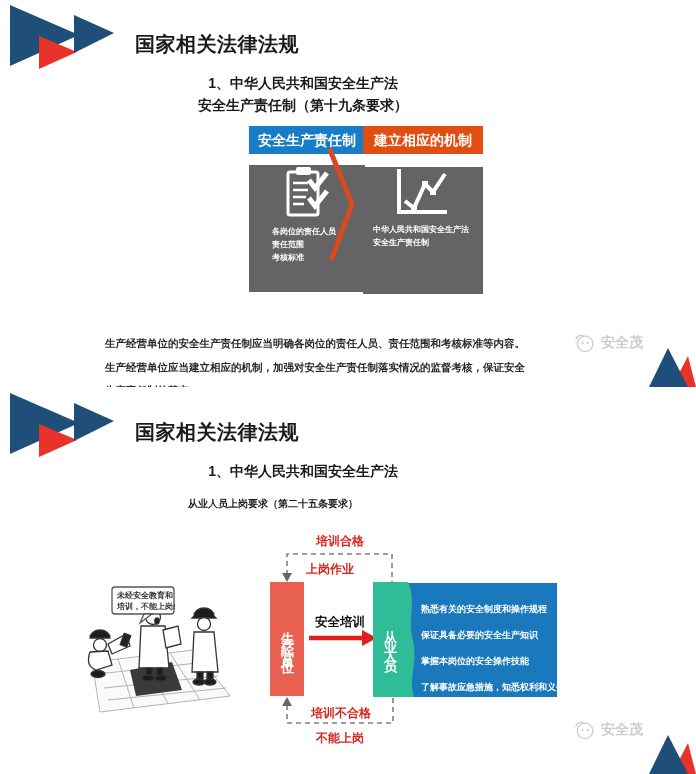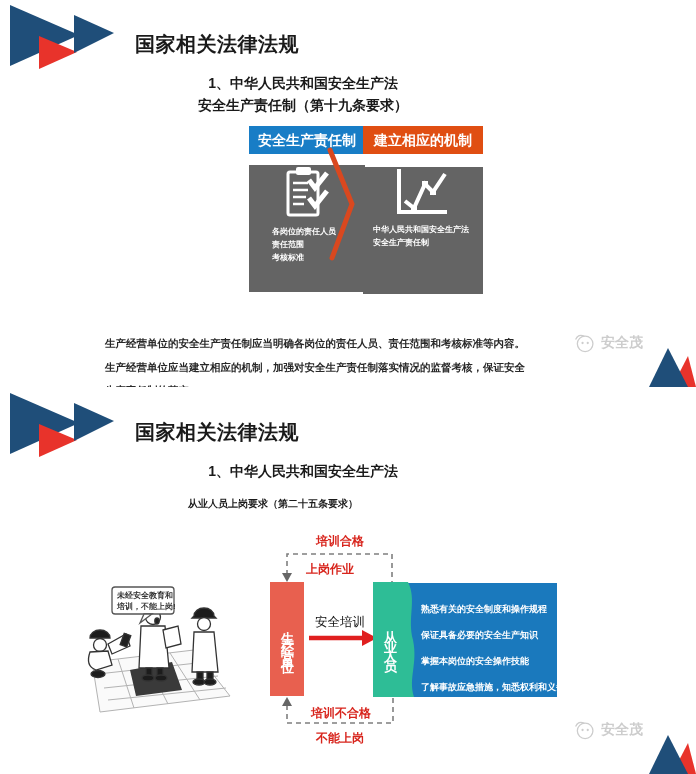--- a/index.html
+++ b/index.html
@@ -18,21 +18,21 @@
   .left-items{padding-left:23px;} .right-items{padding-left:10px;}
   .paragraph{font-size:10.5px;font-weight:bold;color:#282828;line-height:23.5px;text-align:left;}
   .watermark{display:flex;align-items:center;gap:2px;color:#cdcdcd;font-size:14px;font-weight:bold;white-space:nowrap;}
   .vwrap{display:flex;align-items:center;justify-content:center;}
   .vtext{writing-mode:vertical-rl;text-orientation:upright;color:#fff;font-weight:bold;font-size:13px;white-space:nowrap;}
   .producer{background:#E8604F;}
   .bluepanel{background:#1A79BD;}
   .req-list{list-style:none;margin:0;padding:13px 0 0 15px;}
   .req-list li{color:#fff;font-size:9px;font-weight:bold;line-height:26px;white-space:nowrap;}
   .redlabel{color:#D8251D;font-size:12px;font-weight:bold;text-align:center;white-space:nowrap;}
-  .arrow-label{color:#111;font-size:12.5px;font-weight:normal;text-align:center;white-space:nowrap;}
+  .arrow-label{color:#111;font-size:12.5px;font-weight:bold;text-align:center;white-space:nowrap;}
 </style>
 </head>
 <body>
 
 <div class="canvas">
 
   <section class="slide" id="slide1">
 
     <svg class="abs" style="left:6px;top:2px;" width="110" height="70" viewBox="0 0 110 70">
       <polygon points="4,3 4,64 73,33" fill="#1F4E79"></polygon>

